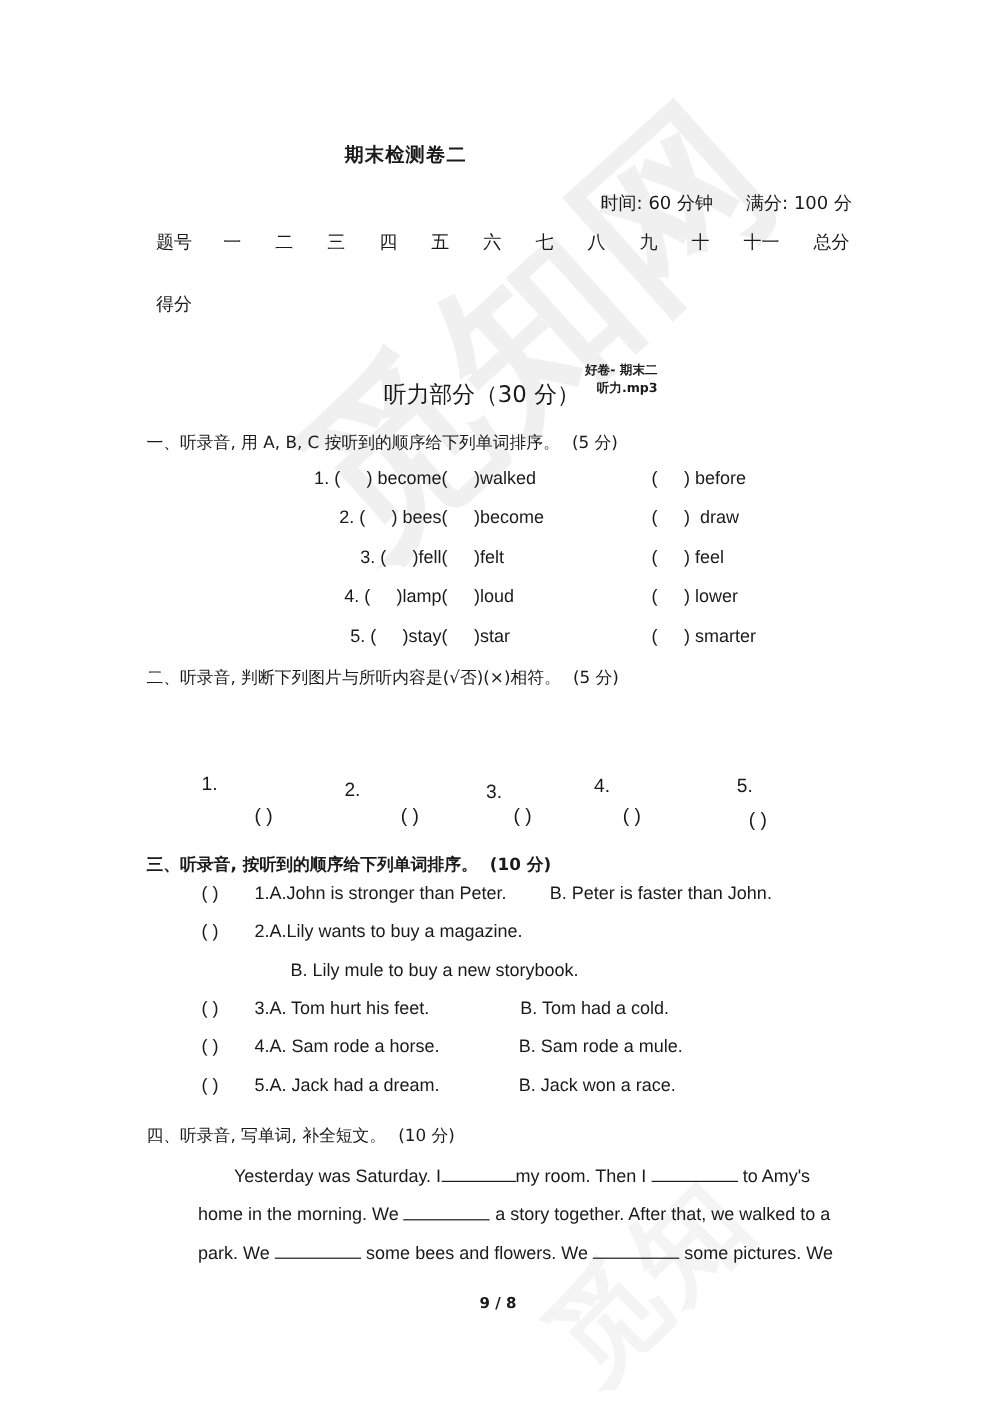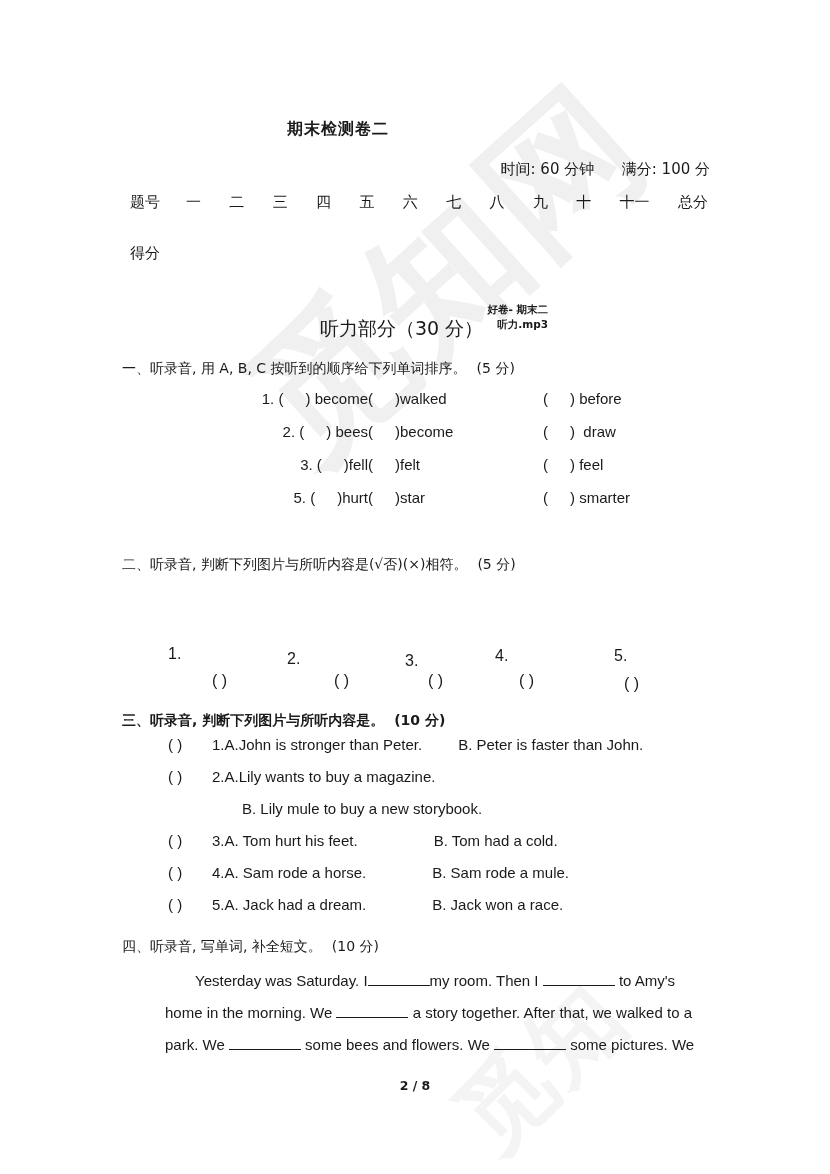--- a/index.html
+++ b/index.html
@@ -278,21 +278,26 @@
         <span class="c1"><span>2.</span> <span class="paren">(<span class="paren-gap"></span>)</span> <span>bees</span></span>
         <span class="c2"><span class="paren">(<span class="paren-gap"></span>)</span><span>become</span></span>
         <span class="c3"><span class="paren">(<span class="paren-gap"></span>)</span>&nbsp; <span>draw</span></span>
       </div>
       <div class="word-row">
         <span class="c1"><span>3.</span> <span class="paren">(<span class="paren-gap"></span>)</span><span>fell</span></span>
         <span class="c2"><span class="paren">(<span class="paren-gap"></span>)</span><span>felt</span></span>
         <span class="c3"><span class="paren">(<span class="paren-gap"></span>)</span> <span>feel</span></span>
       </div>
       <div class="word-row">
-        <span class="c1"><span>5.</span> <span class="paren">(<span class="paren-gap"></span>)</span><span>hurt</span></span>
+        <span class="c1"><span>4.</span> <span class="paren">(<span class="paren-gap"></span>)</span><span>lamp</span></span>
+        <span class="c2"><span class="paren">(<span class="paren-gap"></span>)</span><span>loud</span></span>
+        <span class="c3"><span class="paren">(<span class="paren-gap"></span>)</span> <span>lower</span></span>
+      </div>
+      <div class="word-row">
+        <span class="c1"><span>5.</span> <span class="paren">(<span class="paren-gap"></span>)</span><span>stay</span></span>
         <span class="c2"><span class="paren">(<span class="paren-gap"></span>)</span><span>star</span></span>
         <span class="c3"><span class="paren">(<span class="paren-gap"></span>)</span> <span>smarter</span></span>
       </div>
     </div>
 
     <div class="sec-heading" style="top:556px;">
       <span>二、听录音, 判断下列图片与所听内容是(√否)(×)相符。</span><span class="pts">(5 分)</span>
     </div>
 
     <div class="pic-row">
@@ -306,21 +311,21 @@
       <span class="pic-box" style="left:428px; top:27px;">(     )</span>
 
       <span class="pic-num" style="left:495px; top:2px;">4.</span>
       <span class="pic-box" style="left:519px; top:27px;">(     )</span>
 
       <span class="pic-num" style="left:614px; top:2px;">5.</span>
       <span class="pic-box" style="left:624px; top:30px;">(     )</span>
     </div>
 
     <div class="sec-heading" style="top:712px; font-weight:bold;">
-      <span>三、听录音, 判断下列图片与所听内容是。</span><span class="pts">(10 分)</span>
+      <span>三、听录音, 按听到的顺序给下列单词排序。</span><span class="pts">(10 分)</span>
     </div>
 
     <div class="choice-list">
       <div class="choice-row">
         <span class="ck">(      )</span>
         <span>1.</span>
         <span class="opt-a">A.John is stronger than Peter.</span>
         <span style="display:inline-block;width:36px;"></span>
         <span class="opt-b">B. Peter is faster than John.</span>
       </div>
@@ -362,16 +367,16 @@
     <div class="sec-heading" style="top:938px; font-weight:normal;">
       <span>四、听录音, 写单词, 补全短文。</span><span class="pts">(10 分)</span>
     </div>
 
     <div class="cloze">
       <span class="indent"></span><span>Yesterday was Saturday. I</span><span class="blank b-sm"></span><span>my room. Then I</span> <span class="blank b-md"></span> <span>to Amy's</span>
       <span>home in the morning. We</span> <span class="blank b-md"></span> <span>a story together. After that, we walked to a</span>
       <span>park. We</span> <span class="blank b-md"></span> <span>some bees and flowers. We</span> <span class="blank b-md"></span> <span>some pictures. We</span>
     </div>
 
-    <div class="footer">2 / 8</div>
+    <div class="footer">9 / 8</div>
 
   </div>
 </div>
 
 </body></html>

